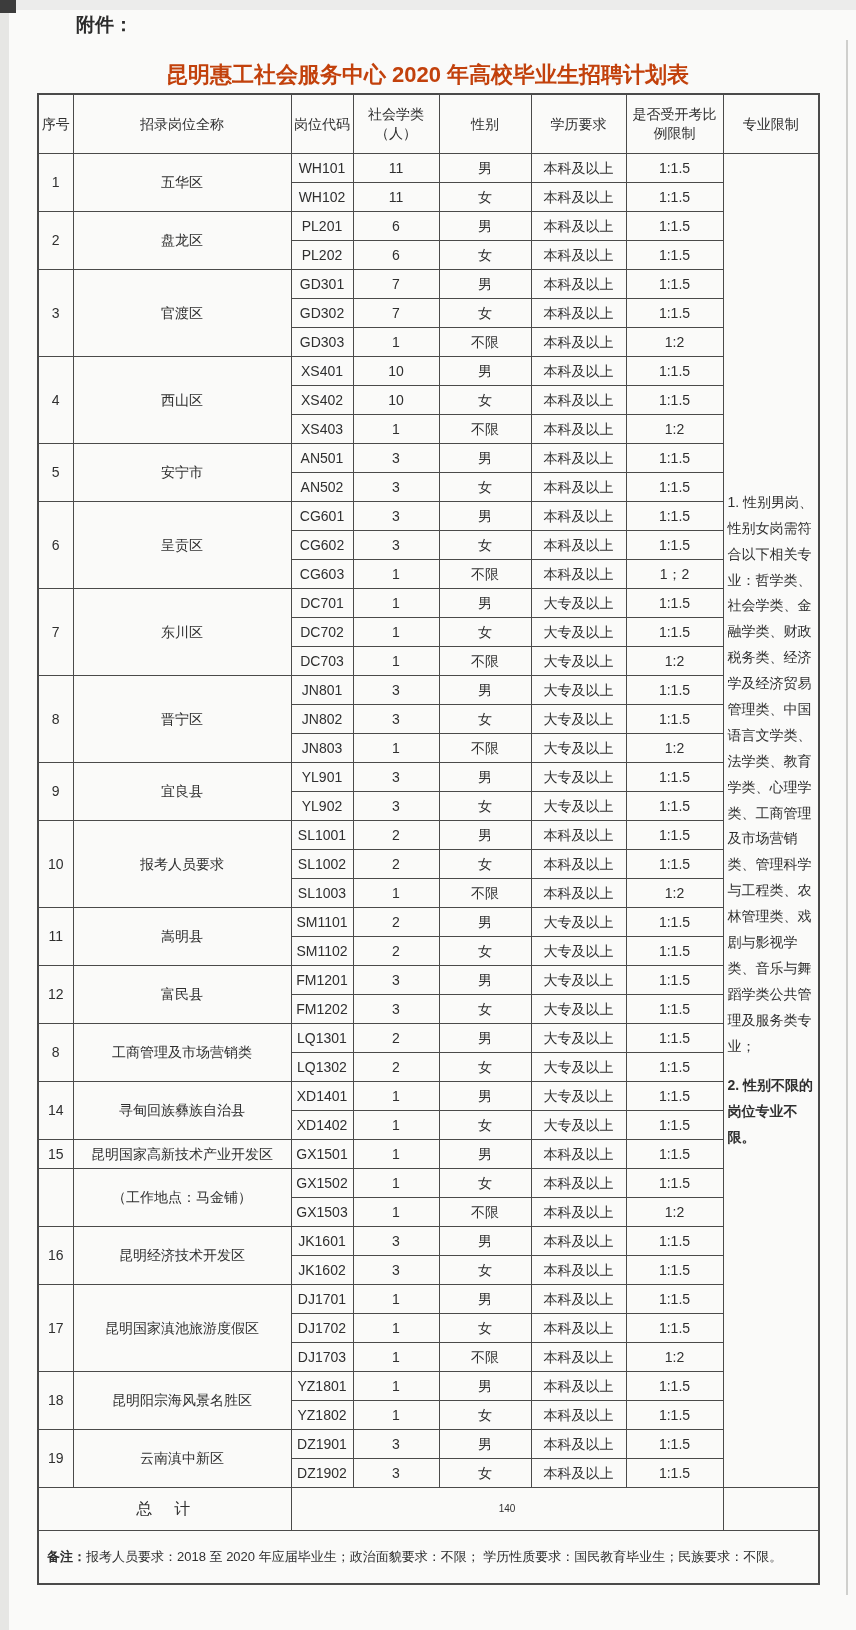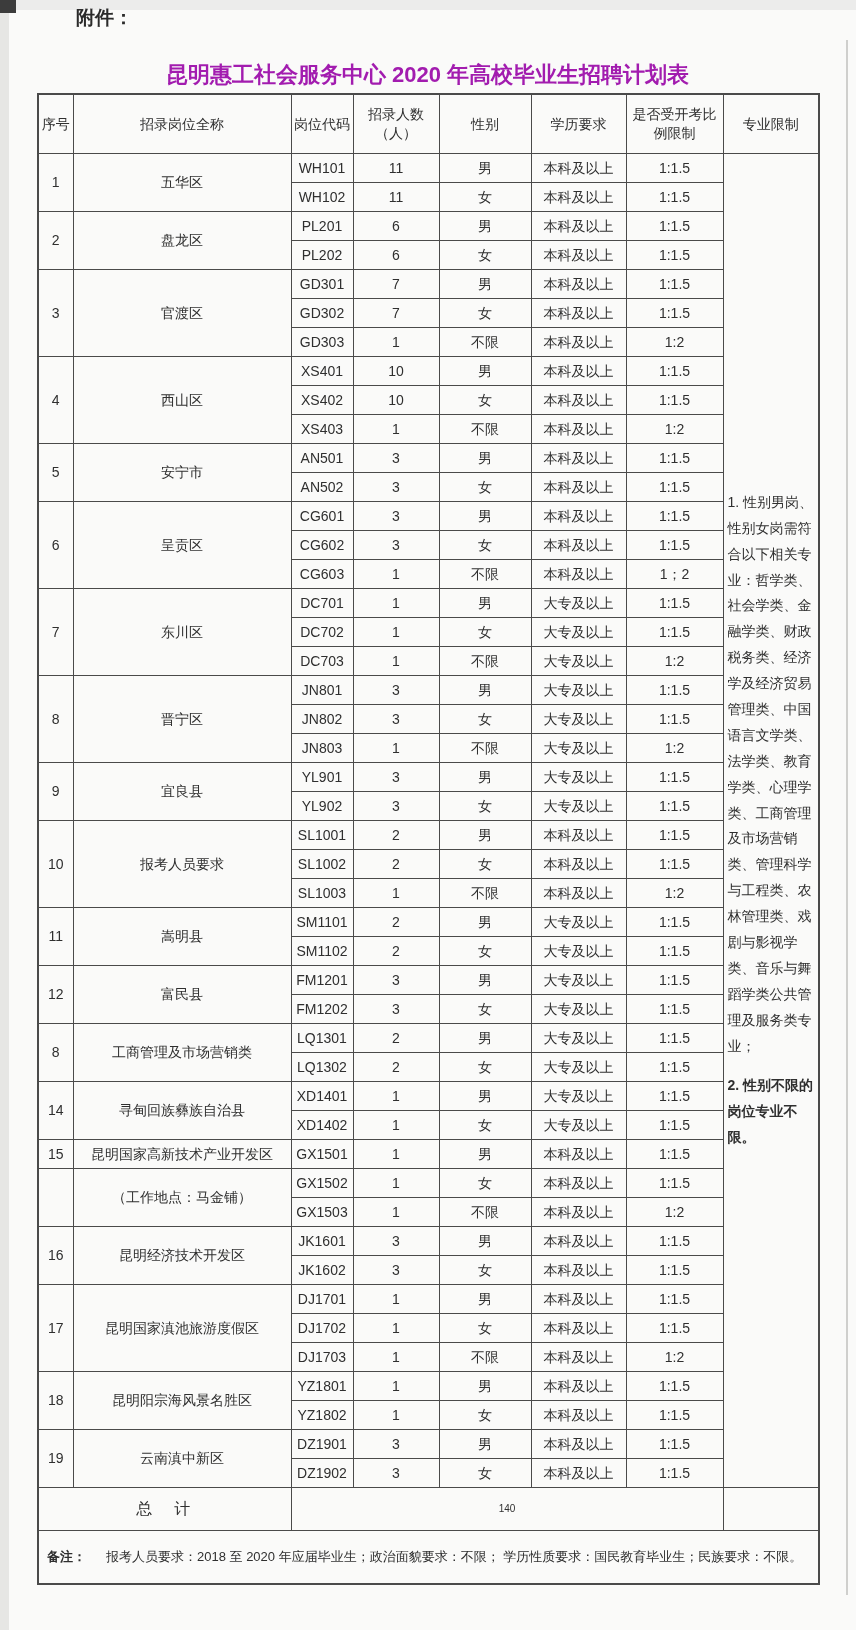--- a/index.html
+++ b/index.html
@@ -7,23 +7,23 @@
     width:856px;height:1630px;position:relative;
     background:#fafaf9;
     font-family:"Liberation Sans","DejaVu Sans",sans-serif;
     color:#2f2f2f;
   }
   .scan-top{position:absolute;top:0;left:0;width:856px;height:10px;background:#ececeb;}
   .scan-left{position:absolute;top:0;left:0;width:9px;height:1630px;background:#e6e6e4;}
   .scan-corner{position:absolute;top:0;left:0;width:16px;height:13px;background:#3c3c3c;}
   .scan-right{position:absolute;top:40px;left:846px;width:2px;height:1555px;background:#cfcfcd;}
 
-  .attachment{position:absolute;left:76px;top:5px;font-size:19px;font-weight:bold;color:#2b2b2b;}
+  .attachment{position:absolute;left:76px;top:12px;font-size:19px;font-weight:bold;color:#2b2b2b;}
   .title{position:absolute;left:37px;top:60px;width:781px;margin:0;text-align:center;
-         font-size:22px;font-weight:bold;color:#a21caf;}
+         font-size:22px;font-weight:bold;color:#c2410c;}
 
   table.main{
     position:absolute;left:37px;top:93px;width:781px;
     border-collapse:collapse;table-layout:fixed;
     border:2px solid #4a4a4a;
   }
   th,td{
     border:1px solid #4a4a4a;
     text-align:center;vertical-align:middle;
     font-size:14px;font-weight:normal;color:#2f2f2f;
@@ -35,21 +35,21 @@
   .major-cell{
     text-align:left;vertical-align:middle;
     padding:4px 4px;
   }
   .major-cell p{margin:0;font-size:14px;line-height:1.85;}
   .major-cell p + p{margin-top:14px;}
   .b{font-weight:bold;}
   .total-label{height:40px;font-size:16px;font-weight:400;letter-spacing:3px;}
   .total-value{font-size:10px;}
   .note-cell{height:44px;text-align:left;padding:4px 8px;font-size:13px;}
-  .note-label{font-weight:bold;margin-right:20px;}
+  .note-label{font-weight:bold;margin-right:0;}
 </style>
 </head>
 <body>
 
 <div class="scan-top"></div>
 <div class="scan-left"></div>
 <div class="scan-corner"></div>
 <div class="scan-right"></div>
 
 <div class="attachment">附件：</div>
@@ -64,21 +64,21 @@
     <col style="width:92px">
       <col style="width:95px">
       <col style="width:97px">
       <col style="width:96px">
   </colgroup>
   <thead>
     <tr>
       <th>序号</th>
       <th>招录岗位全称</th>
       <th>岗位代码</th>
-      <th>招录人数
+      <th>社会学类
 （人）</th>
       <th>性别</th>
       <th>学历要求</th>
       <th>是否受开考比
 例限制</th>
       <th>专业限制</th>
     </tr>
   </thead>
   <tbody class="data">
       <tr>

